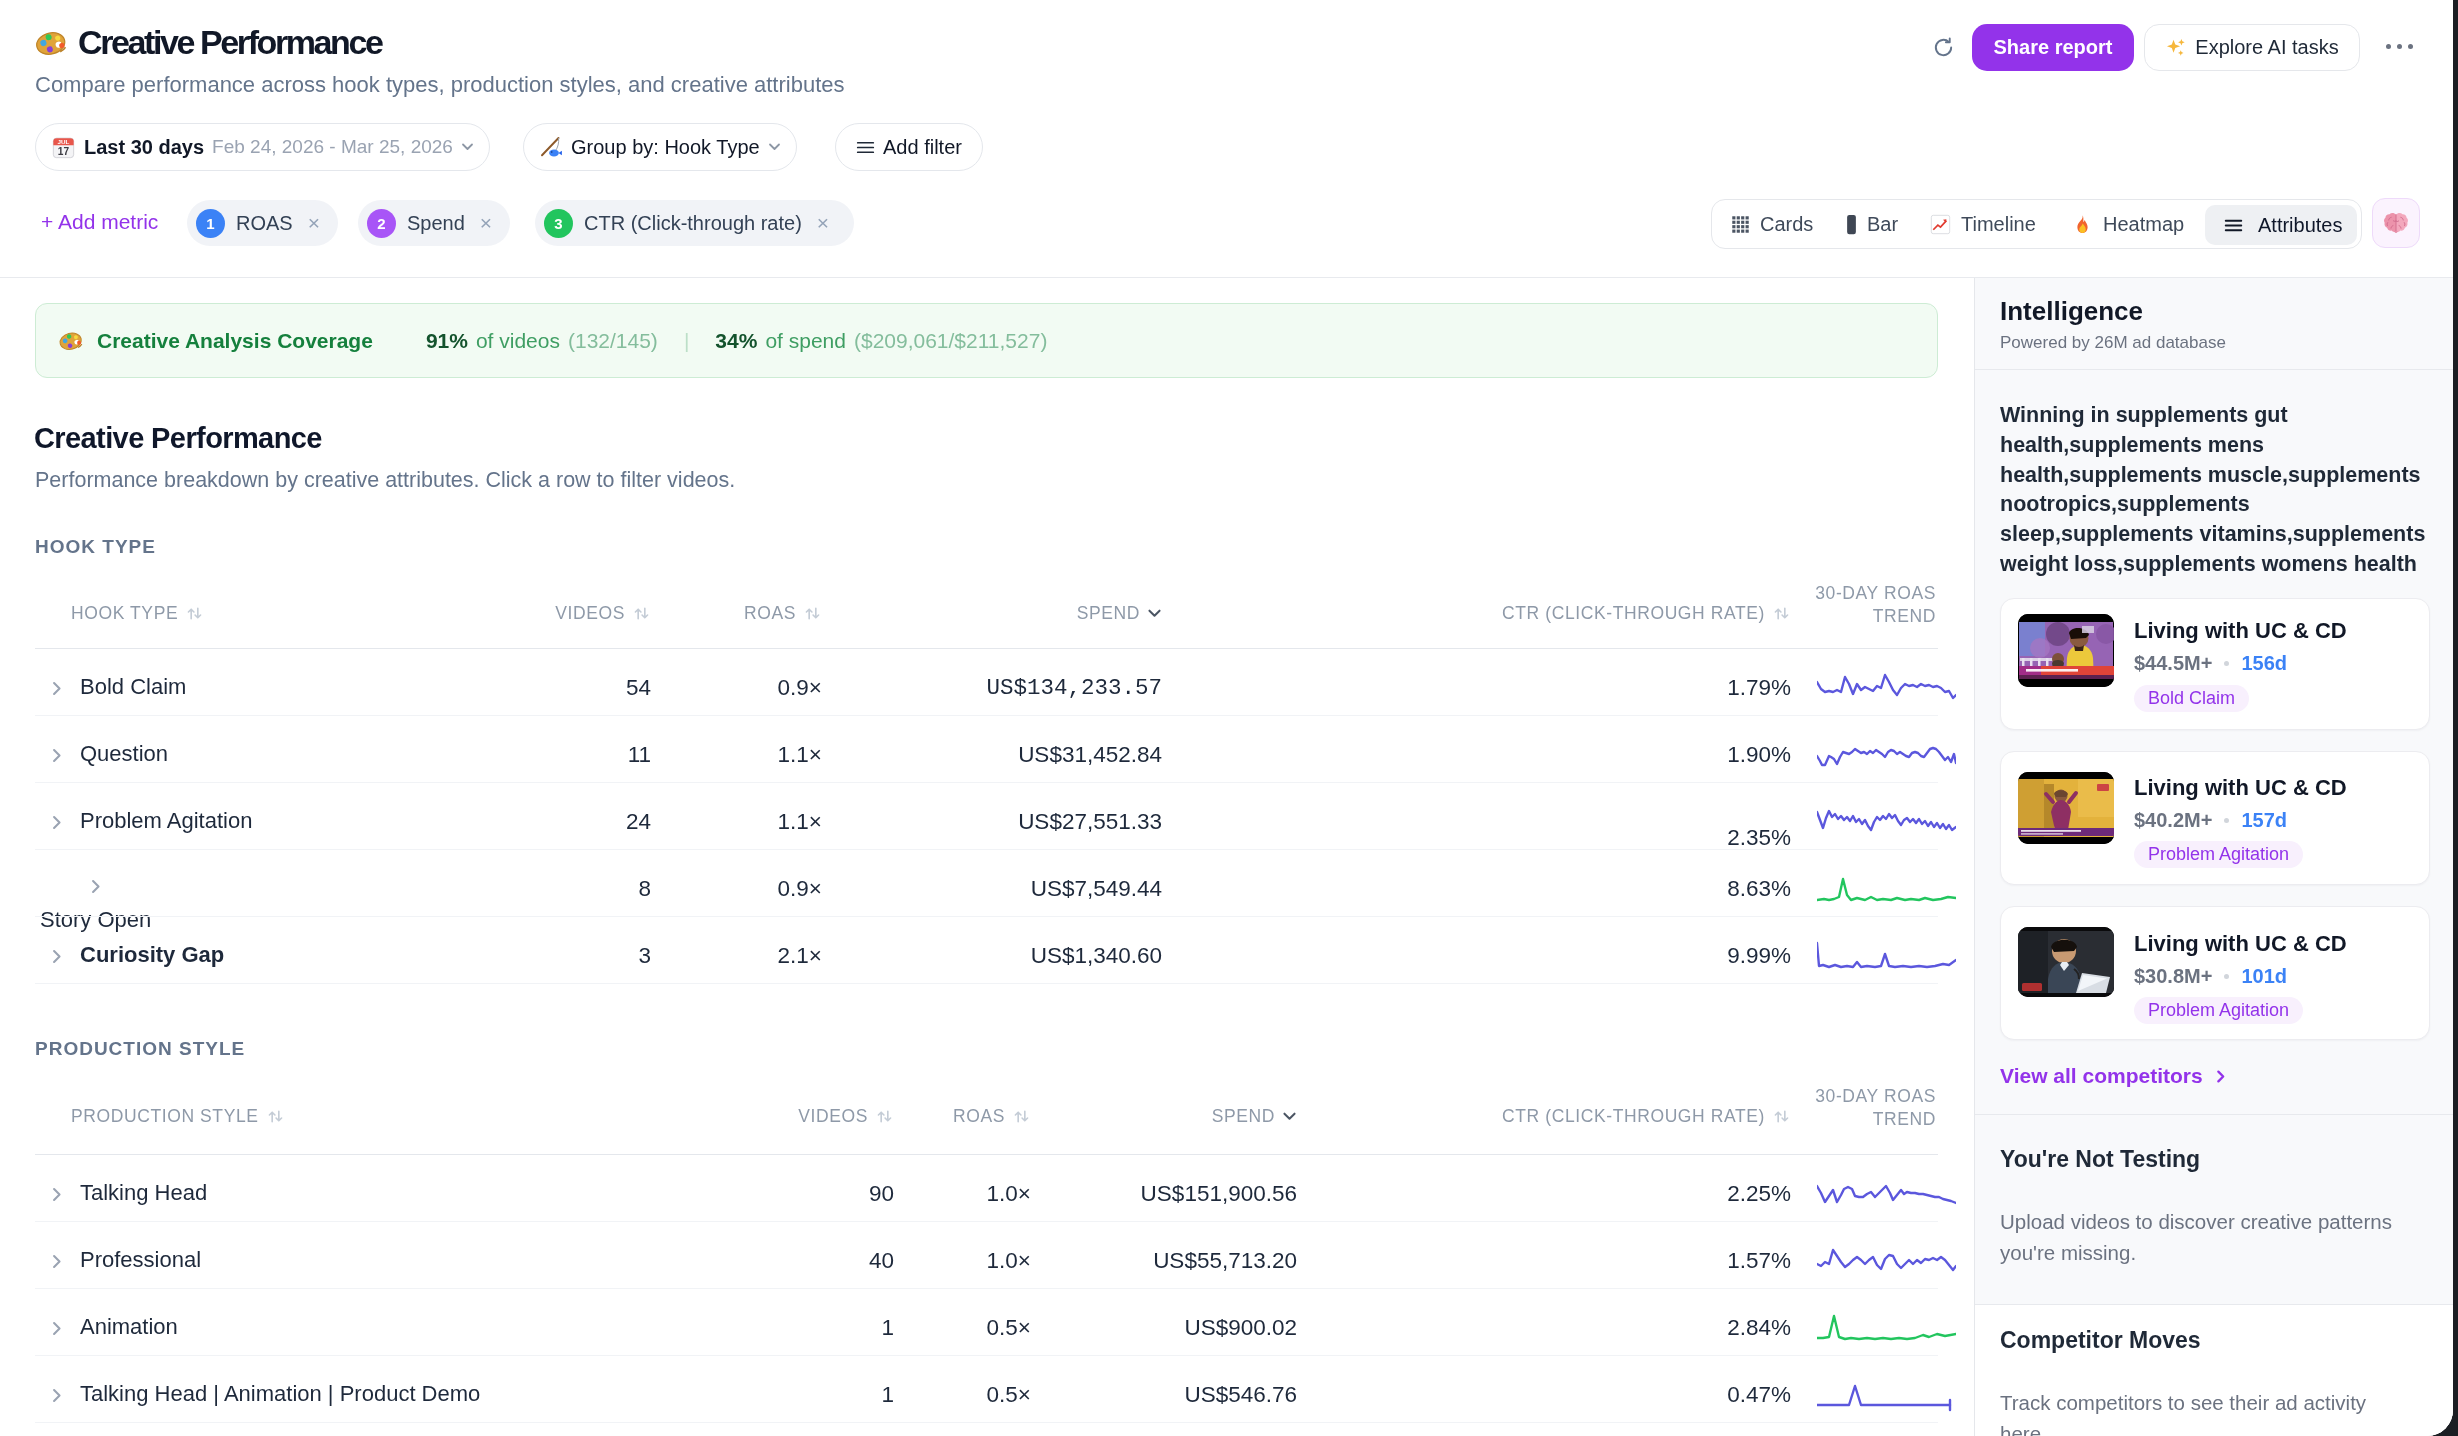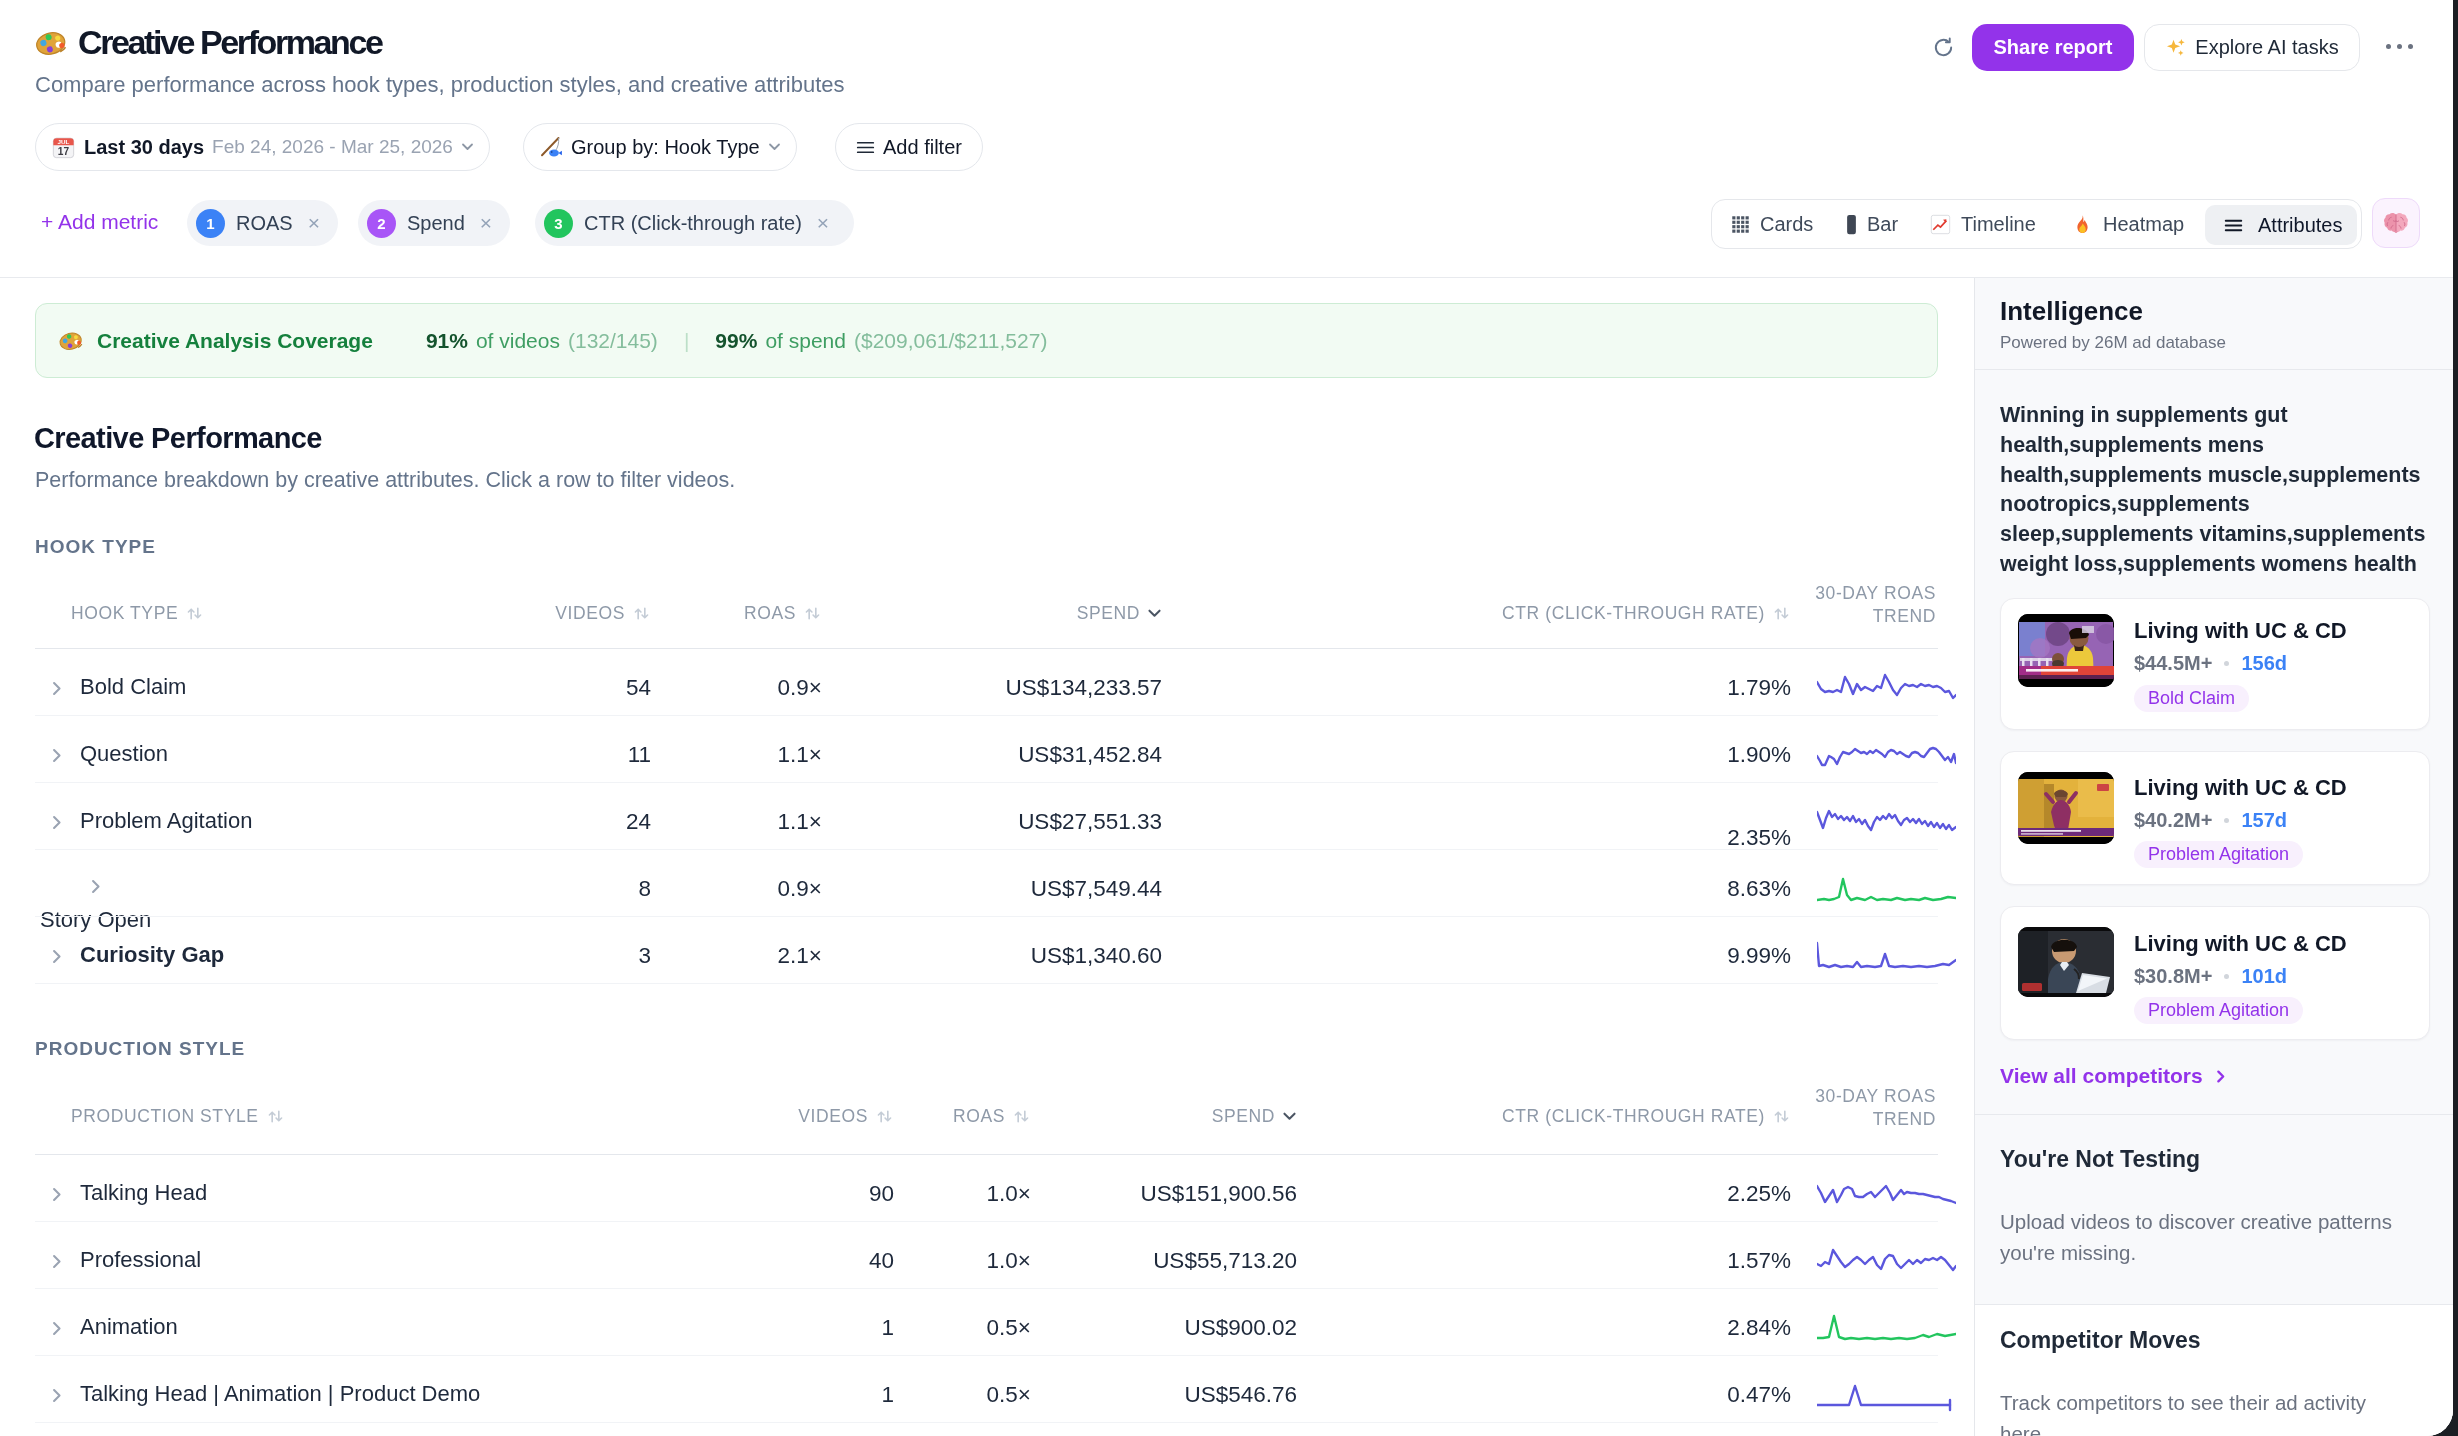--- a/index.html
+++ b/index.html
@@ -216,21 +216,21 @@
 <circle cx="23.8" cy="13.6" r="2.5" fill="#f7d93f"></circle>
 <circle cx="26" cy="21.5" r="2.6" fill="#f25c2a"></circle>
 <circle cx="13.8" cy="22.3" r="2.9" fill="#8a3fd4"></circle>
 </g>
 </svg>
     <span style="color:#15803d; font-weight:600; margin-left:14px;">Creative Analysis Coverage</span>
     <span style="color:#14532d; font-weight:bold; margin-left:53px;">91%</span>
     <span style="color:#3f9e63; margin-left:8px;">of videos</span>
     <span style="color:#84bd9c; margin-left:8px;">(132/145)</span>
     <span style="color:#bcdfc8; margin-left:26px;">|</span>
-    <span style="color:#14532d; font-weight:bold; margin-left:26px;">99%</span>
+    <span style="color:#14532d; font-weight:bold; margin-left:26px;">34%</span>
     <span style="color:#3f9e63; margin-left:8px;">of spend</span>
     <span style="color:#84bd9c; margin-left:8px;">($209,061/$211,527)</span>
   </div>
 
   <div class="abs h2">Creative Performance</div>
   <div class="abs desc">Performance breakdown by creative attributes. Click a row to filter videos.</div>
 
   <div class="seclabel" style="top:536px;">HOOK TYPE</div>
   <div class="th" style="left:71px; top:603px;">HOOK TYPE <svg width="19" height="19" viewBox="0 0 20 20">
 <path d="M6.5 15.5v-10M6.5 5.5 3.6 8.4M6.5 5.5l2.9 2.9" stroke="#c4ccd6" stroke-width="1.7" fill="none" stroke-linecap="round" stroke-linejoin="round"></path>
@@ -254,21 +254,21 @@
 <div class="th" style="right:517px; top:582px; display:block; text-align:right; line-height:23px;">30-DAY ROAS<br>TREND</div>
 <div class="hsep" style="top:648px;"></div>
 <div class="row-name" style="left:48px; top:677px;">
       <svg width="17" height="17" viewBox="0 0 14 14">
         <path d="M5 2.5 9.5 7 5 11.5" stroke="#9aa3b2" stroke-width="1.7" fill="none" stroke-linecap="round" stroke-linejoin="round"></path>
       </svg>
       <span style="margin-top:-3px;">Bold Claim</span>
     </div>
 <div class="num" style="right:1802px; top:675px;">54</div>
 <div class="num" style="right:1631px; top:675px;">0.9×</div>
-<div class="num" style="right:1291px; top:675px;">US$134,233.57</div>
+<div class="num" style="right:1291px; top:675px;font-family:Liberation Mono, monospace;">US$134,233.57</div>
 <div class="num" style="right:662px; top:675px;">1.79%</div>
 <div class="spark" style="top:670px;">
       <svg width="139" height="36" viewBox="0 0 139 36">
         <polyline points="0.0,12.0 4.0,19.0 8.0,22.0 12.0,21.0 16.0,22.0 20.0,20.0 24.0,22.0 28.0,7.0 32.0,14.0 36.0,24.0 40.0,14.0 44.0,20.0 48.0,17.0 52.0,19.0 56.0,21.0 60.0,16.0 64.0,18.0 68.0,5.0 72.0,12.0 76.0,20.0 80.0,25.0 84.0,18.0 88.0,14.0 92.0,16.0 96.0,15.0 100.0,17.0 104.0,14.0 108.0,16.0 112.0,15.0 116.0,17.0 120.0,16.0 124.0,18.0 128.0,22.0 132.0,21.0 136.0,28.0 139.0,25.0" fill="none" stroke="#5b57dd" stroke-width="2.4" stroke-linejoin="round" stroke-linecap="round"></polyline>
       </svg>
     </div>
 <div class="sep" style="top:715px;"></div>
 <div class="row-name" style="left:48px; top:744px;">
       <svg width="17" height="17" viewBox="0 0 14 14">
         <path d="M5 2.5 9.5 7 5 11.5" stroke="#9aa3b2" stroke-width="1.7" fill="none" stroke-linecap="round" stroke-linejoin="round"></path>

